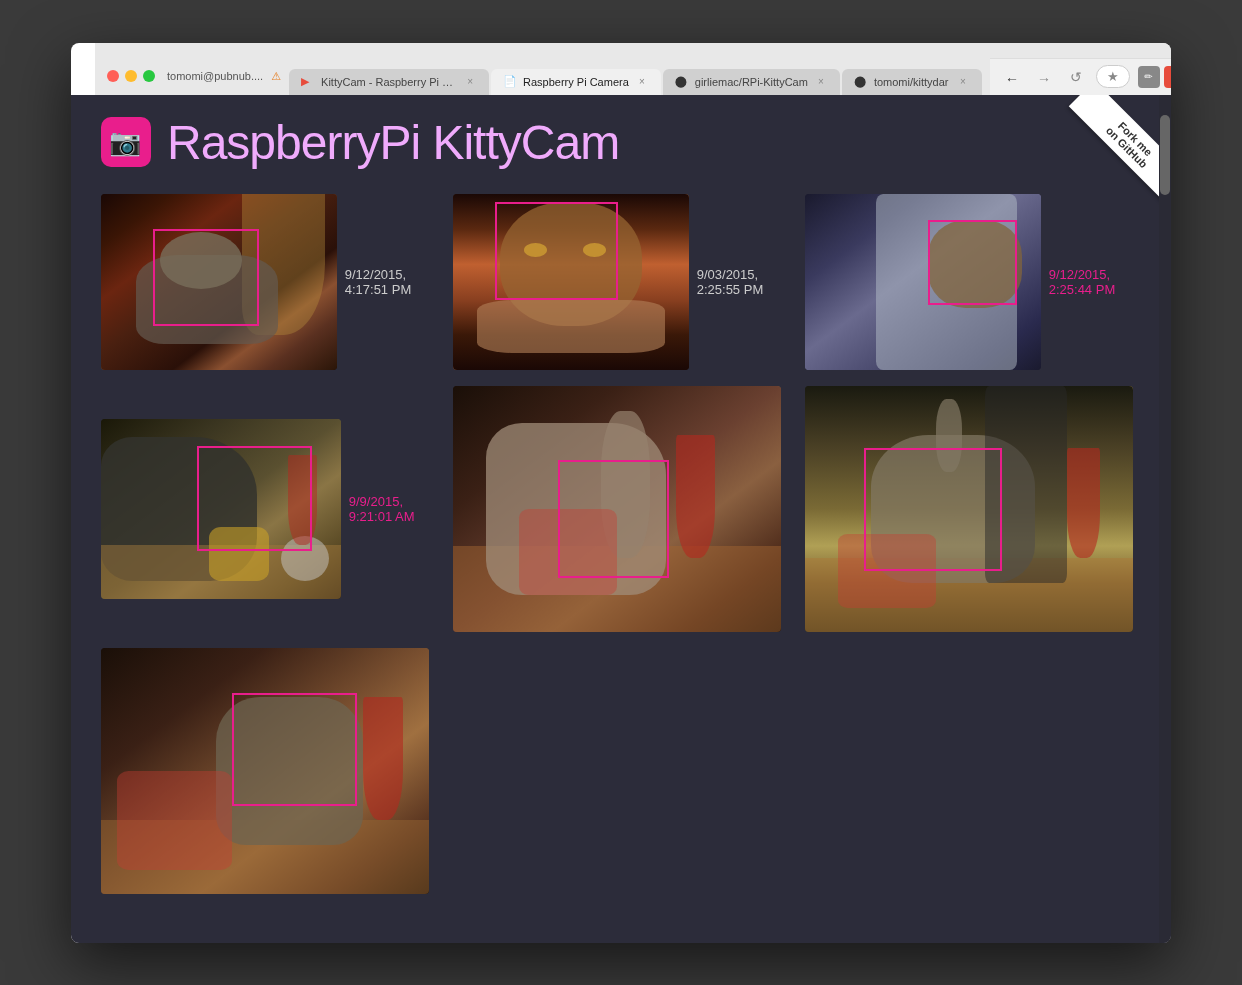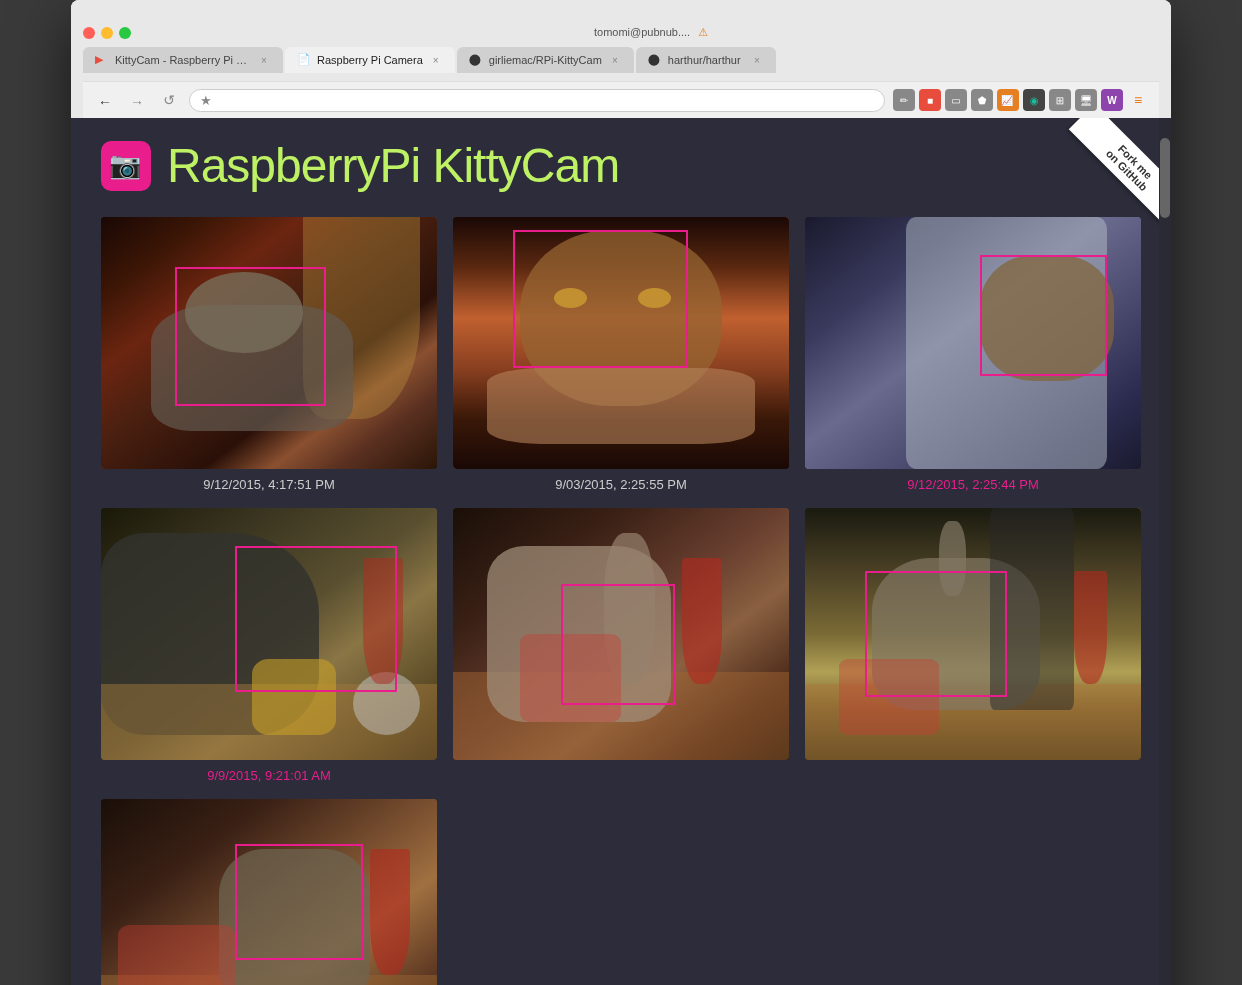--- a/index.html
+++ b/index.html
@@ -20,24 +20,24 @@
       border-radius: 8px;
       overflow: hidden;
       box-shadow: 0 20px 60px rgba(0,0,0,0.6);
       display: flex;
       flex-direction: column;
     }
 
     
     .browser-titlebar {
       background: #e8e8e8;
-      padding: 26px 12px 0 12px;
-      display: flex;
-      flex-direction: column;
+      padding: 15px 12px 0 12px;
+      display: flex;
       gap: 8px;
+      margin-left: 24px;
     }
 
     .browser-controls-row {
       display: flex;
       align-items: center;
       gap: 8px;
     }
 
     .traffic-lights {
       display: flex;
@@ -220,34 +220,34 @@
       display: flex;
       align-items: center;
       justify-content: center;
       font-size: 26px;
       color: #fff;
     }
 
     .page-title {
       font-size: 48px;
       font-weight: 300;
-      color: #bef264;
+      color: #f0abfc;
       letter-spacing: -1px;
     }
 
     
     .image-grid {
       display: grid;
       grid-template-columns: repeat(3, 1fr);
       gap: 16px;
     }
 
     .image-cell {
       display: flex;
-      flex-direction: column;
+      flex-direction: row;
       align-items: center;
       gap: 8px;
     }
 
     .image-container {
       width: 100%;
       aspect-ratio: 4/3;
       background: #1a1a25;
       border-radius: 4px;
       overflow: hidden;
@@ -349,21 +349,21 @@
         <span class="tab-label">Raspberry Pi Camera</span>
         <span class="tab-close">×</span>
       </div>
       <div class="tab">
         <span class="tab-favicon" style="color:#333;">⬤</span>
         <span class="tab-label">girliemac/RPi-KittyCam</span>
         <span class="tab-close">×</span>
       </div>
       <div class="tab">
         <span class="tab-favicon" style="color:#333;">⬤</span>
-        <span class="tab-label">harthur/harthur</span>
+        <span class="tab-label">tomomi/kittydar</span>
         <span class="tab-close">×</span>
       </div>
     </div>
 
     <div class="nav-bar">
       <div class="nav-btn active">←</div>
       <div class="nav-btn">→</div>
       <div class="nav-btn">↺</div>
       <div class="address-bar">
         <span class="address-star">★</span>

